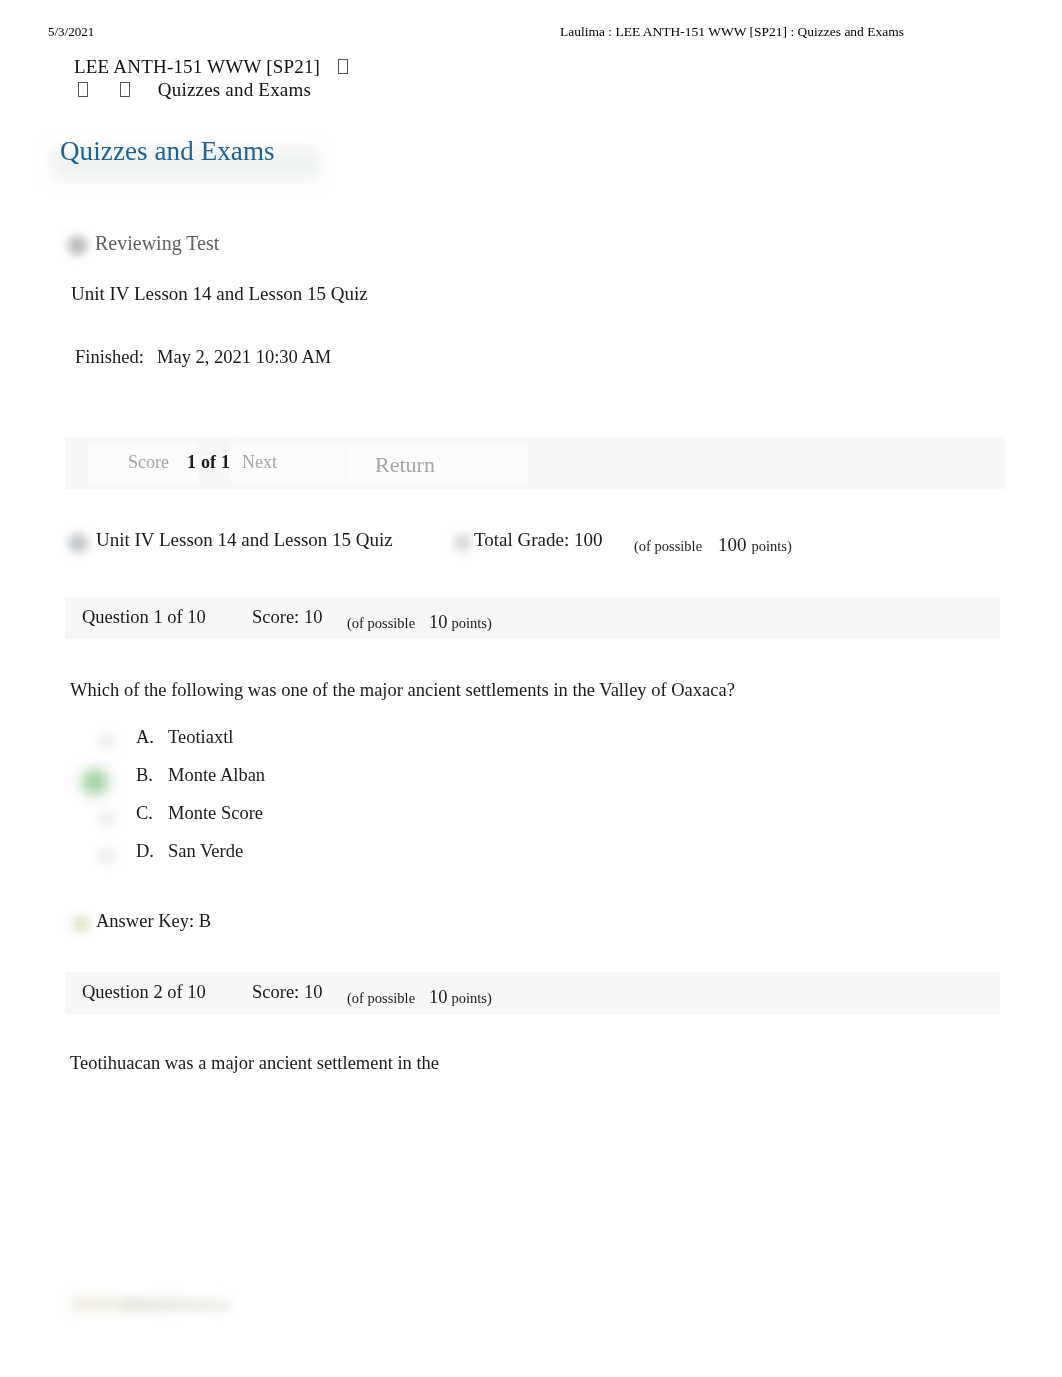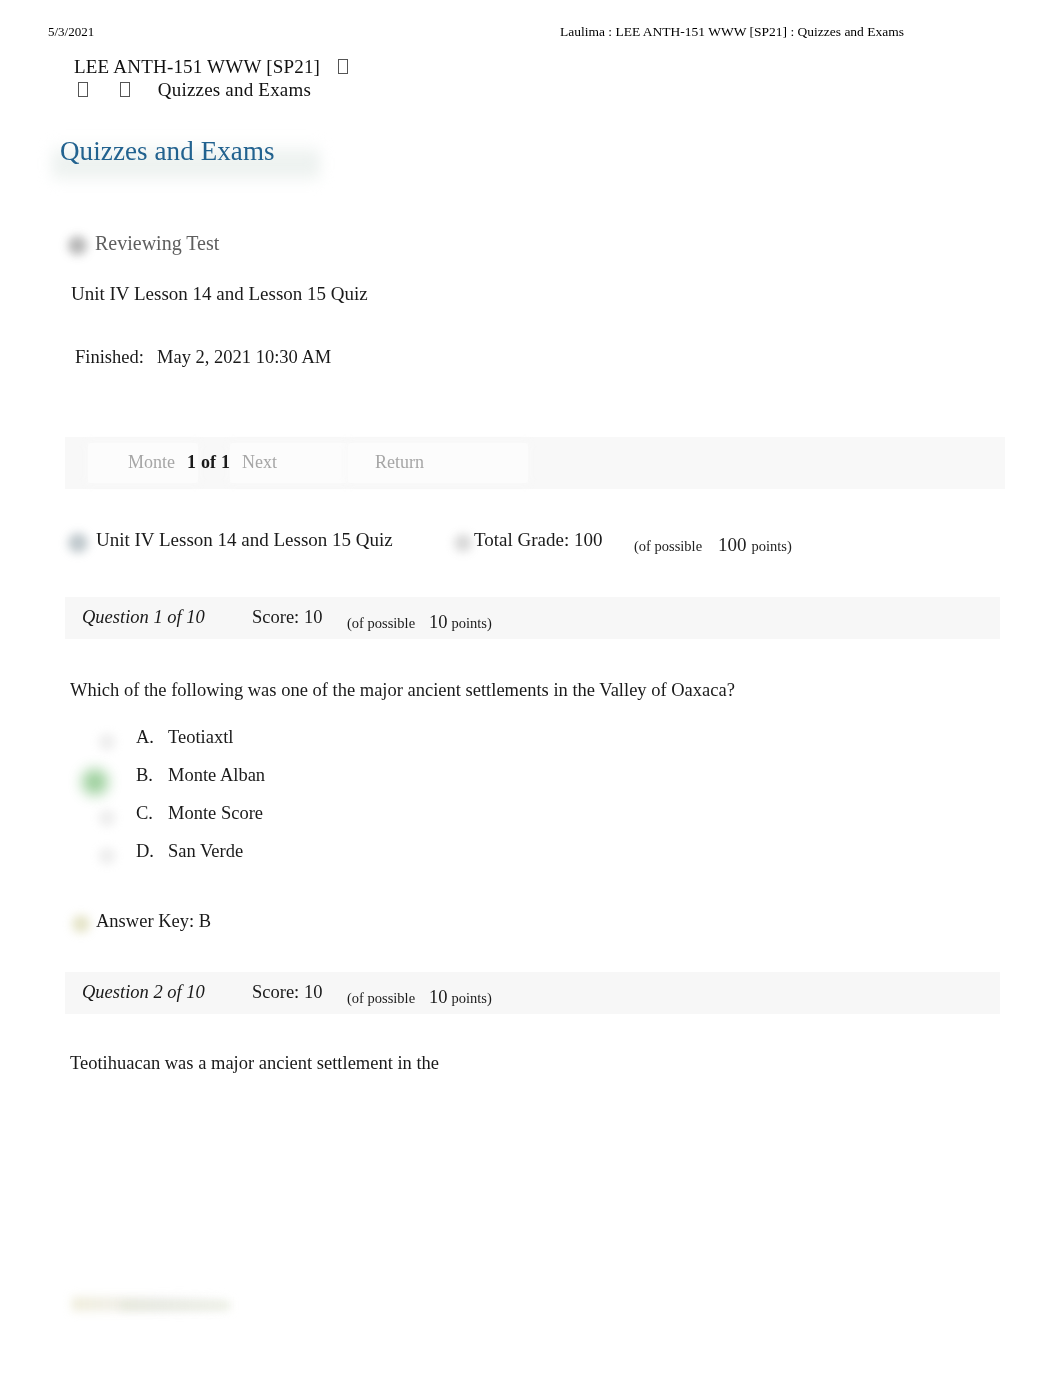--- a/index.html
+++ b/index.html
@@ -170,21 +170,21 @@
     font-size: 18px;
     color: #1a1a1a;
     font-weight: 600;
     letter-spacing: .2px;
     z-index: 3;
   }
   #nav-return-text {
     position: absolute;
     left: 310px;
     top: 15px;
-    font-size: 18px;
+    font-size: 22px;
     color: #a6a6a6;
     z-index: 3;
   }
   #nav-prev-text {
     position: absolute;
     left: 63px;
     top: 15px;
     font-size: 18px;
     color: #a6a6a6;
     z-index: 3;
@@ -254,21 +254,20 @@
     background: #f7f7f7;
     filter: blur(.25px);
   }
   .q-band .q-num {
     position: absolute;
     left: 17px;
     top: 10px;
     font-size: 18.5px;
     color: #1a1a1a;
     white-space: nowrap;
-    font-style: italic;
   }
   .q-band .q-score {
     position: absolute;
     left: 187px;
     top: 10px;
     font-size: 18.5px;
     white-space: nowrap;
   }
   .q-band .q-possible {
     position: absolute;
@@ -416,21 +415,21 @@
 <div class="times">
   <div class="finished">
     <span class="lbl">Finished:</span><span>May 2, 2021 10:30 AM</span>
   </div>
 </div>
 
 <div class="navbar">
   <div class="nav-btn" id="nav-prev"></div>
   <div class="nav-btn" id="nav-next"></div>
   <div class="nav-btn" id="nav-return"></div>
-  <span id="nav-prev-text">Monte</span>
+  <span id="nav-prev-text">Score</span>
   <span class="nav-counter">1 of 1</span>
   <span id="nav-next-text">Next</span>
   <span id="nav-return-text">Return</span>
 </div>
 
 <div class="grade-row">
   <span class="blob blob-bluegray"></span>
   <span class="grade-quizname">Unit IV Lesson 14 and Lesson 15 Quiz</span>
   <span class="blob blob-total"></span>
   <span class="total-grade">Total Grade: 100</span>

